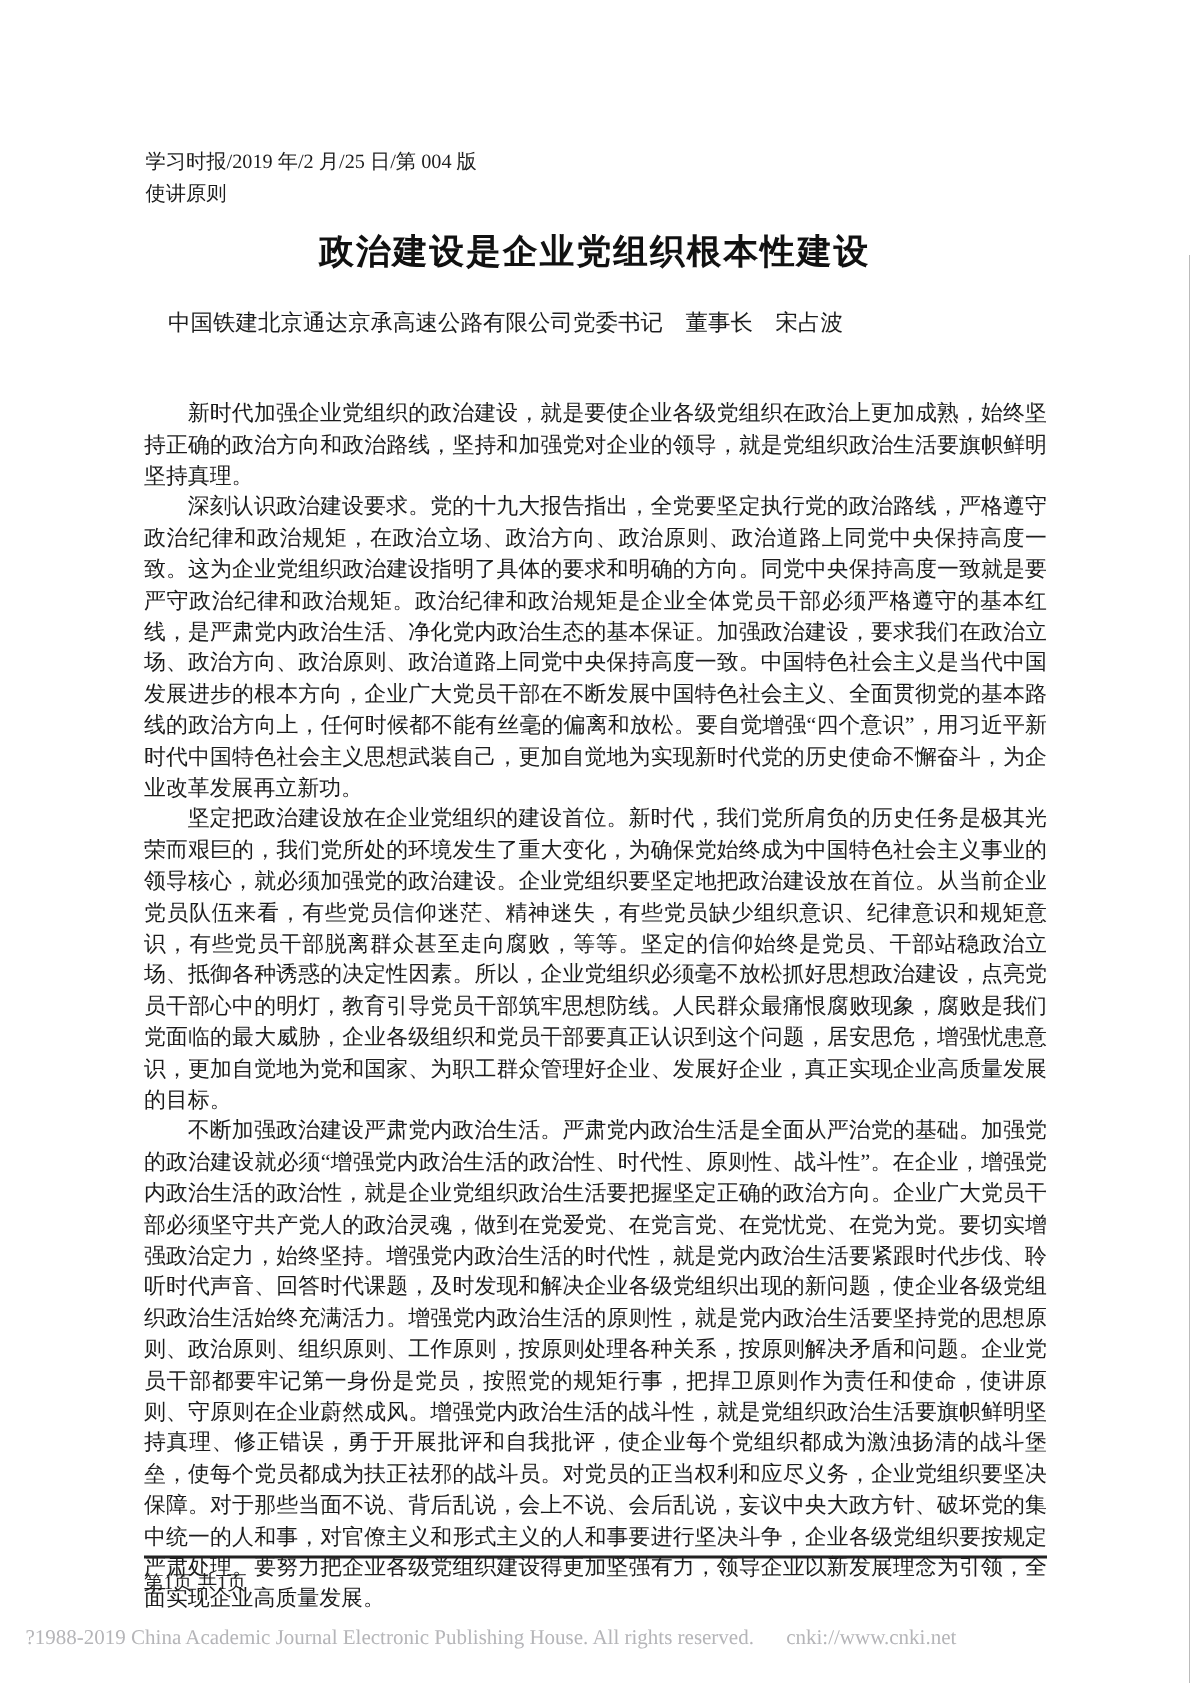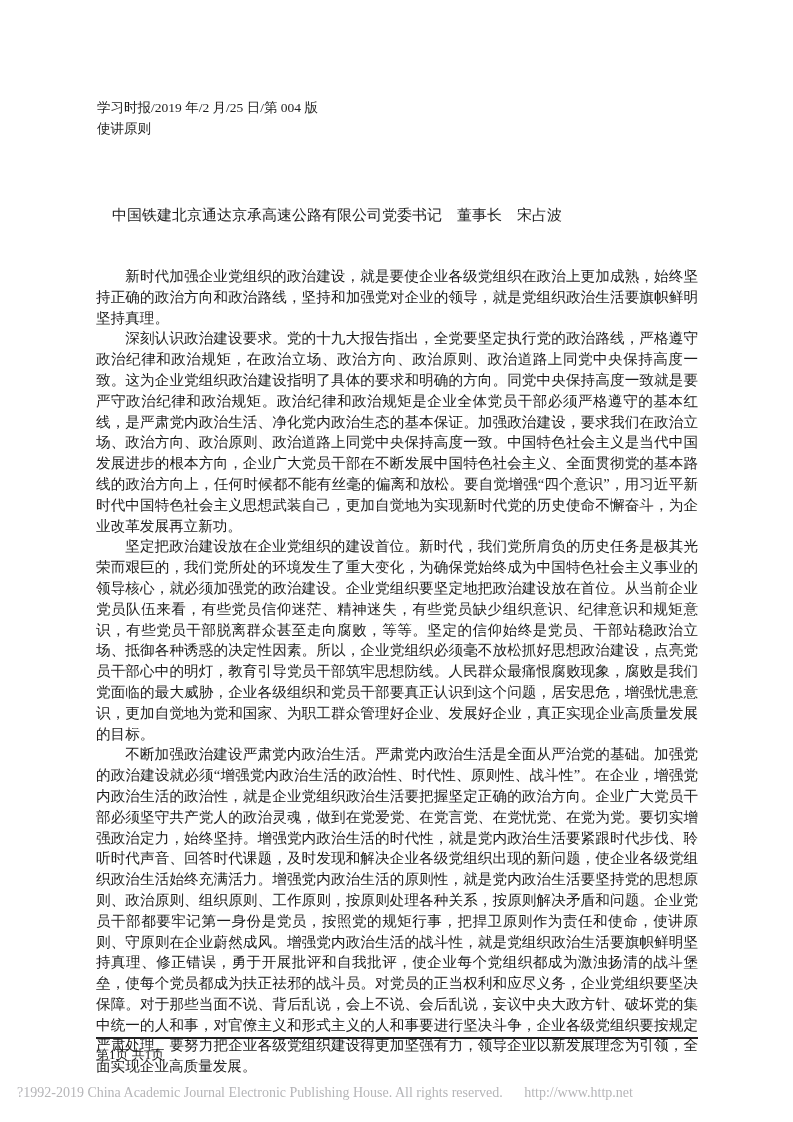--- a/index.html
+++ b/index.html
@@ -88,32 +88,33 @@
 </head>
 <body>
 
 <div class="page">
 
   <div class="doc-header">
     <div>学习时报/2019 年/2 月/25 日/第 004 版</div>
     <div>使讲原则</div>
   </div>
 
+  <h1 class="doc-title">政治建设是企业党组织根本性建设</h1>
 
   <div class="doc-byline">中国铁建北京通达京承高速公路有限公司党委书记　董事长　宋占波</div>
 
   <div class="doc-body">
     <p>新时代加强企业党组织的政治建设，就是要使企业各级党组织在政治上更加成熟，始终坚持正确的政治方向和政治路线，坚持和加强党对企业的领导，就是党组织政治生活要旗帜鲜明坚持真理。</p>
     <p>深刻认识政治建设要求。党的十九大报告指出，全党要坚定执行党的政治路线，严格遵守政治纪律和政治规矩，在政治立场、政治方向、政治原则、政治道路上同党中央保持高度一致。这为企业党组织政治建设指明了具体的要求和明确的方向。同党中央保持高度一致就是要严守政治纪律和政治规矩。政治纪律和政治规矩是企业全体党员干部必须严格遵守的基本红线，是严肃党内政治生活、净化党内政治生态的基本保证。加强政治建设，要求我们在政治立场、政治方向、政治原则、政治道路上同党中央保持高度一致。中国特色社会主义是当代中国发展进步的根本方向，企业广大党员干部在不断发展中国特色社会主义、全面贯彻党的基本路线的政治方向上，任何时候都不能有丝毫的偏离和放松。要自觉增强“四个意识”，用习近平新时代中国特色社会主义思想武装自己，更加自觉地为实现新时代党的历史使命不懈奋斗，为企业改革发展再立新功。</p>
     <p>坚定把政治建设放在企业党组织的建设首位。新时代，我们党所肩负的历史任务是极其光荣而艰巨的，我们党所处的环境发生了重大变化，为确保党始终成为中国特色社会主义事业的领导核心，就必须加强党的政治建设。企业党组织要坚定地把政治建设放在首位。从当前企业党员队伍来看，有些党员信仰迷茫、精神迷失，有些党员缺少组织意识、纪律意识和规矩意识，有些党员干部脱离群众甚至走向腐败，等等。坚定的信仰始终是党员、干部站稳政治立场、抵御各种诱惑的决定性因素。所以，企业党组织必须毫不放松抓好思想政治建设，点亮党员干部心中的明灯，教育引导党员干部筑牢思想防线。人民群众最痛恨腐败现象，腐败是我们党面临的最大威胁，企业各级组织和党员干部要真正认识到这个问题，居安思危，增强忧患意识，更加自觉地为党和国家、为职工群众管理好企业、发展好企业，真正实现企业高质量发展的目标。</p>
     <p>不断加强政治建设严肃党内政治生活。严肃党内政治生活是全面从严治党的基础。加强党的政治建设就必须“增强党内政治生活的政治性、时代性、原则性、战斗性”。在企业，增强党内政治生活的政治性，就是企业党组织政治生活要把握坚定正确的政治方向。企业广大党员干部必须坚守共产党人的政治灵魂，做到在党爱党、在党言党、在党忧党、在党为党。要切实增强政治定力，始终坚持。增强党内政治生活的时代性，就是党内政治生活要紧跟时代步伐、聆听时代声音、回答时代课题，及时发现和解决企业各级党组织出现的新问题，使企业各级党组织政治生活始终充满活力。增强党内政治生活的原则性，就是党内政治生活要坚持党的思想原则、政治原则、组织原则、工作原则，按原则处理各种关系，按原则解决矛盾和问题。企业党员干部都要牢记第一身份是党员，按照党的规矩行事，把捍卫原则作为责任和使命，使讲原则、守原则在企业蔚然成风。增强党内政治生活的战斗性，就是党组织政治生活要旗帜鲜明坚持真理、修正错误，勇于开展批评和自我批评，使企业每个党组织都成为激浊扬清的战斗堡垒，使每个党员都成为扶正祛邪的战斗员。对党员的正当权利和应尽义务，企业党组织要坚决保障。对于那些当面不说、背后乱说，会上不说、会后乱说，妄议中央大政方针、破坏党的集中统一的人和事，对官僚主义和形式主义的人和事要进行坚决斗争，企业各级党组织要按规定严肃处理。要努力把企业各级党组织建设得更加坚强有力，领导企业以新发展理念为引领，全面实现企业高质量发展。</p>
   </div>
 
   <div class="footer-divider"></div>
 
   <div class="page-number">第1页 共1页</div>
 
   <div class="watermark">
-    <span class="wm-copy">?1992-2019 China Academic Journal Electronic Publishing House. All rights reserved.</span>
-    <span class="wm-url">http://www.http.net</span>
+    <span class="wm-copy">?1988-2019 China Academic Journal Electronic Publishing House. All rights reserved.</span>
+    <span class="wm-url">cnki://www.cnki.net</span>
   </div>
 
 </div>
 
 </body></html>

